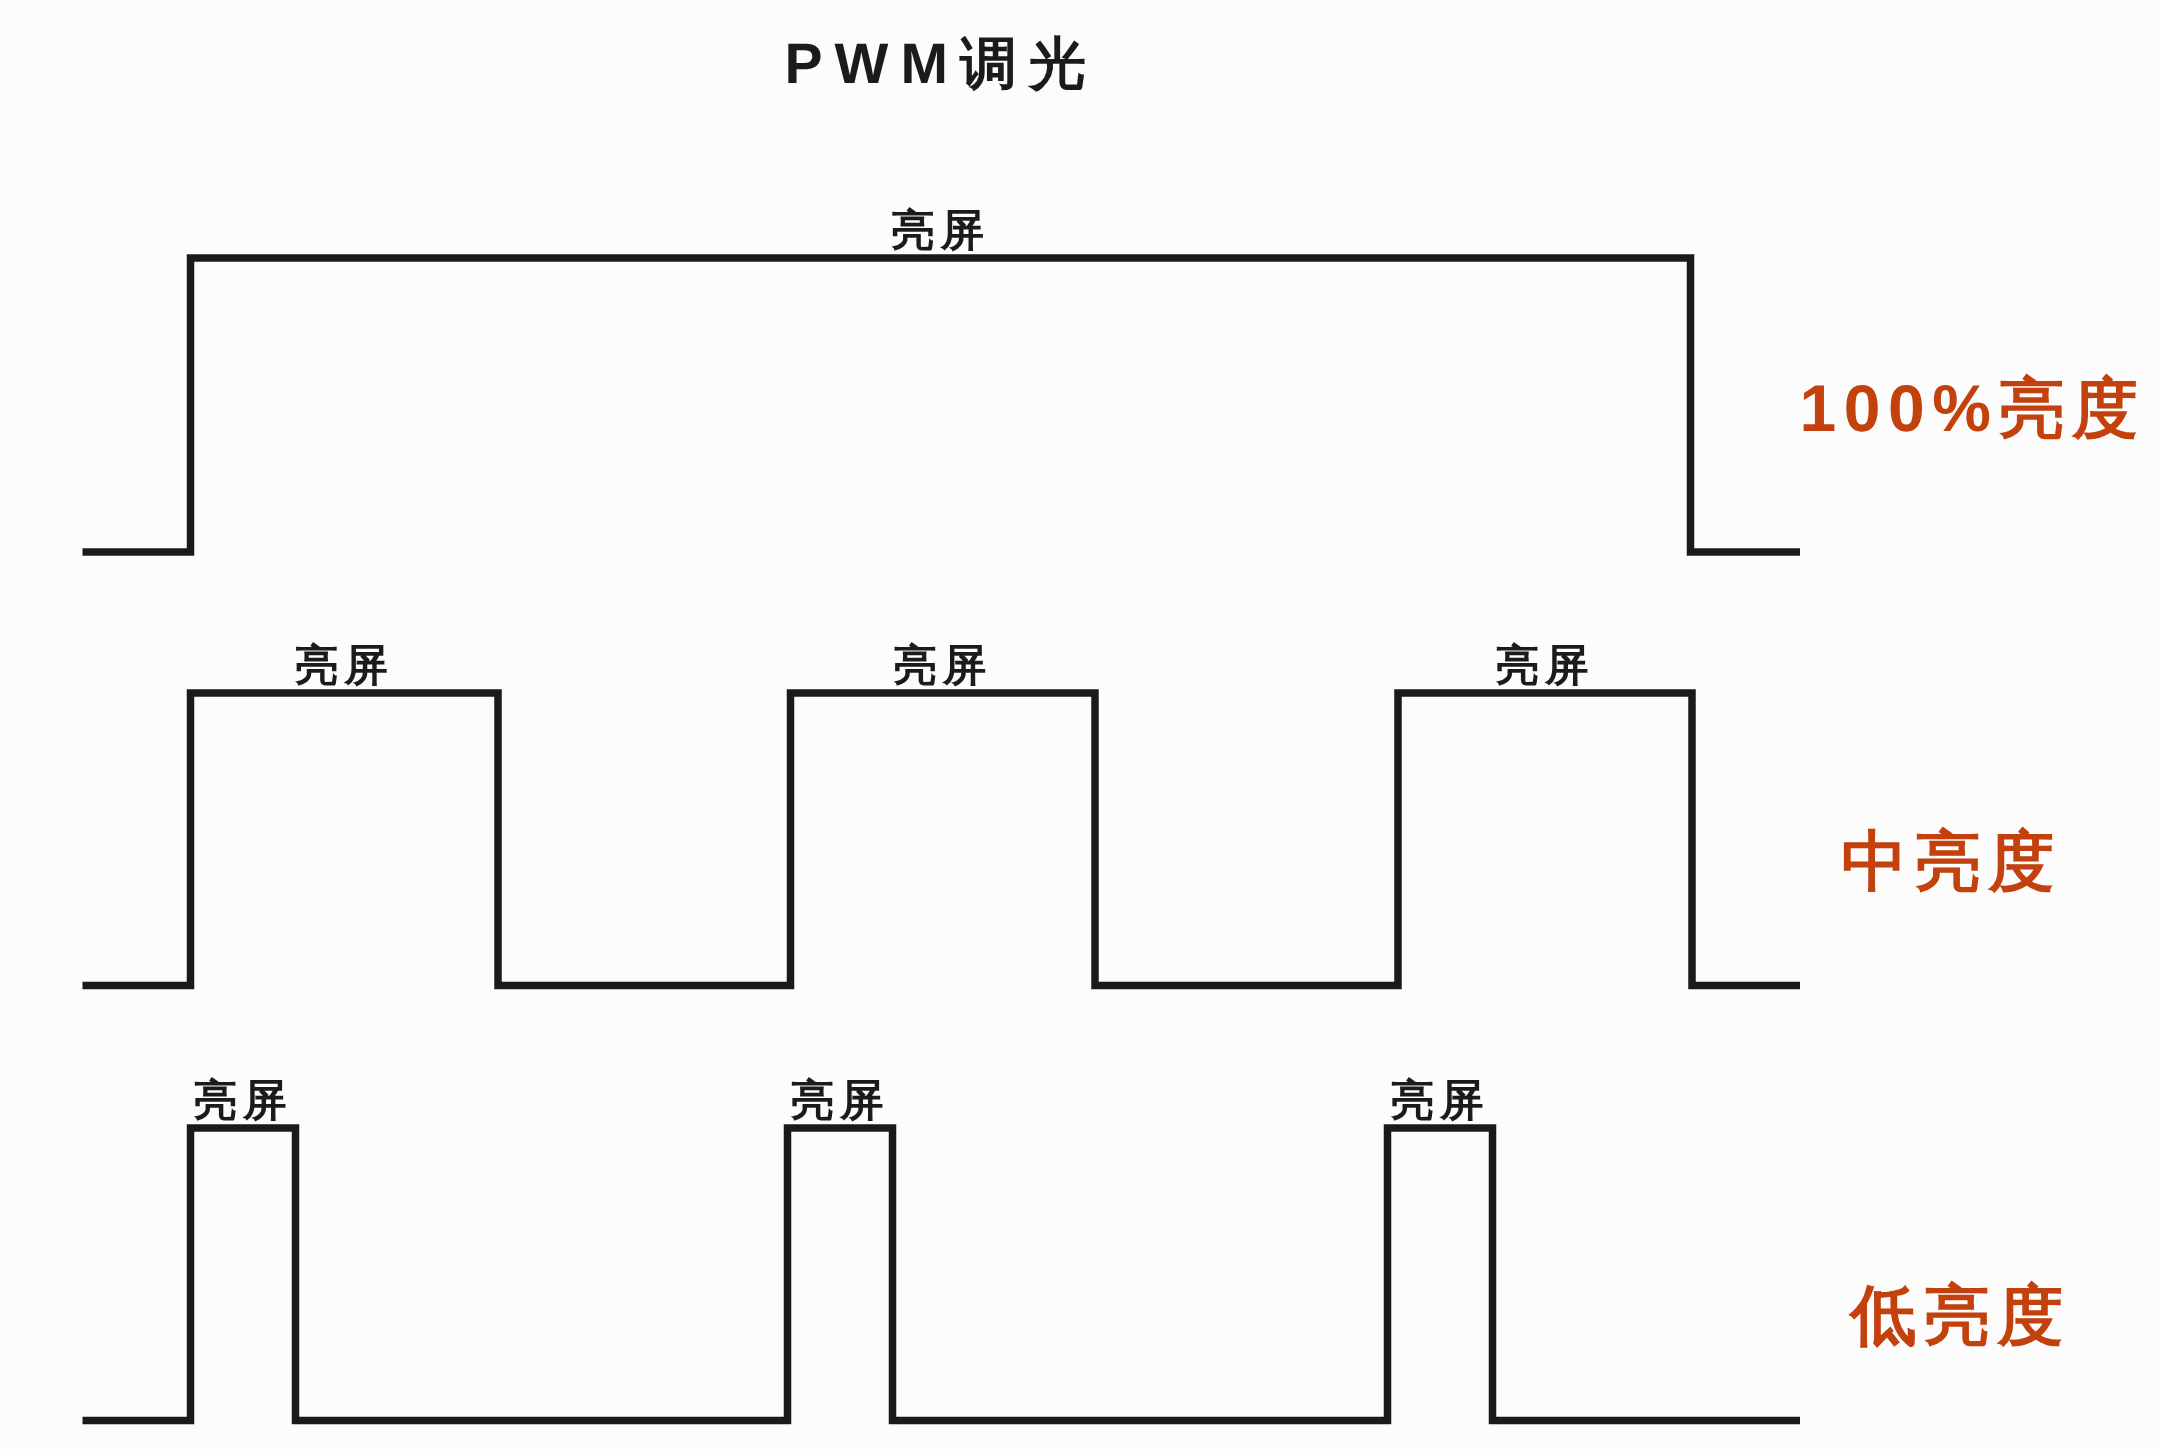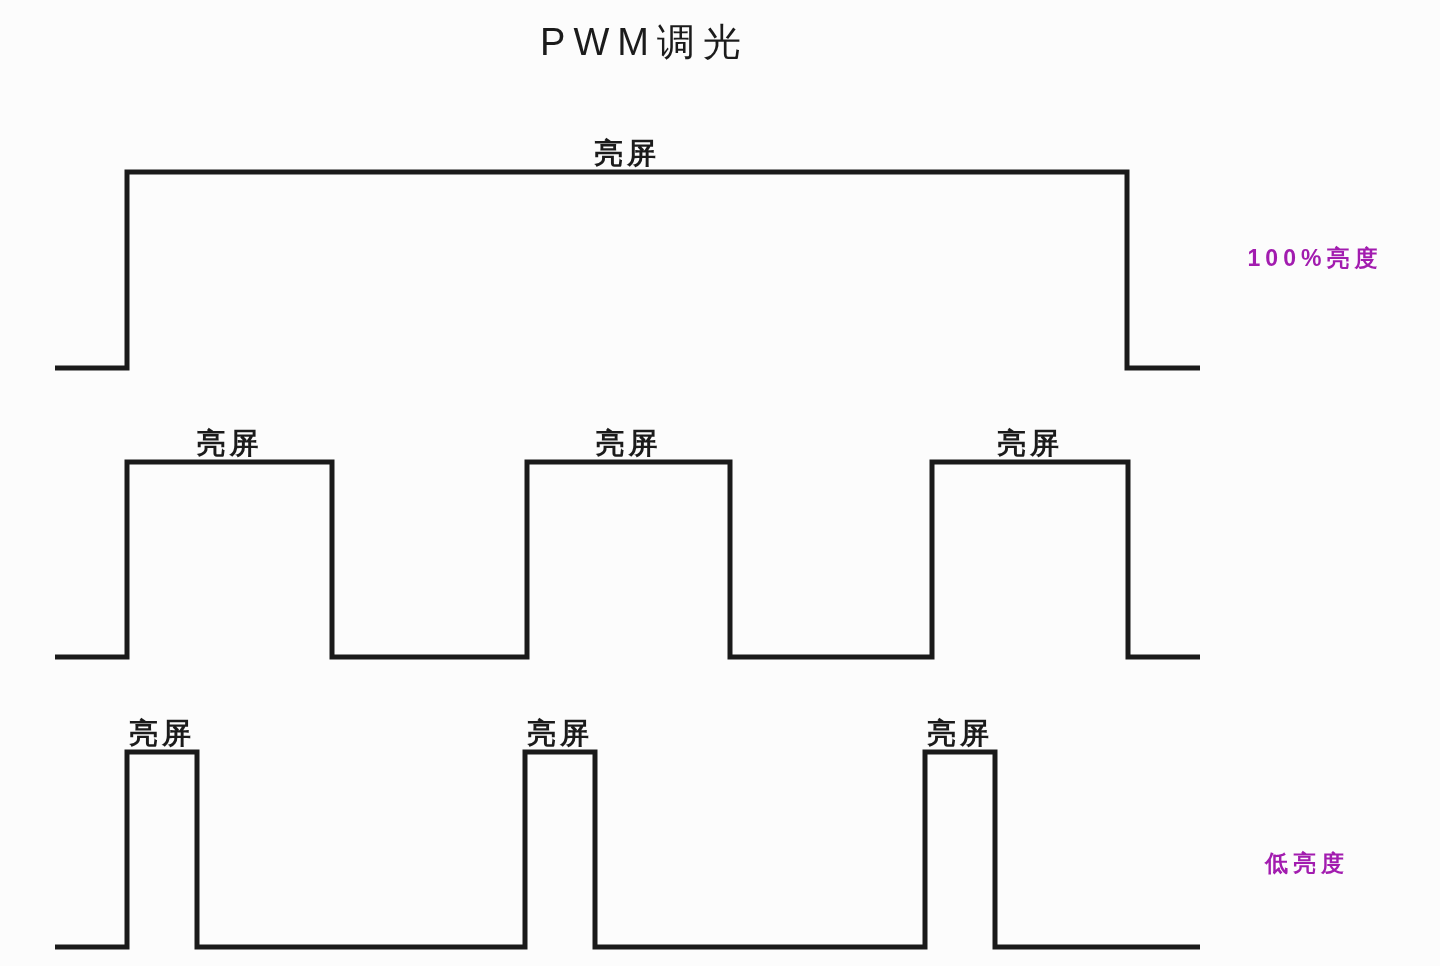--- a/index.html
+++ b/index.html
@@ -15,50 +15,50 @@
   }
   .canvas {
     position: relative;
     width: 1440px;
     height: 966px;
     overflow: hidden;
     background: #fcfcfc;
   }
   .title {
     position: absolute;
-    left: 17px;
+    left: 0;
     top: 17px;
     width: 1255px;
     text-align: center;
     font-size: 38px;
-    font-weight: 400;
+    font-weight: 700;
     letter-spacing: 8px;
     color: #1b1b1b;
     white-space: nowrap;
   }
   #wave-svg {
     position: absolute;
     left: 0;
     top: 0;
   }
   .pulse-label {
     font-family: "Liberation Sans", "DejaVu Sans", sans-serif;
     font-size: 29px;
     font-weight: 600;
     letter-spacing: 4px;
     fill: #1b1b1b;
   }
   .row-label {
     position: absolute;
     width: 250px;
     text-align: center;
-    font-size: 23px;
+    font-size: 44px;
     font-weight: 600;
     letter-spacing: 5px;
-    color: #a21caf;
+    color: #c2410c;
     white-space: nowrap;
   }
   .rlabel-0 { left: 1190px; top: 243px; }
   .rlabel-1 { left: 1176px; top: 545px; }
   .rlabel-2 { left: 1182px; top: 848px; }
 </style>
 </head>
 <body>
 
 <div class="canvas">
@@ -71,14 +71,15 @@
       <text x="229.5" y="453" text-anchor="middle" class="pulse-label">亮屏</text>
       <text x="628.5" y="453" text-anchor="middle" class="pulse-label">亮屏</text>
       <text x="1030" y="453" text-anchor="middle" class="pulse-label">亮屏</text>
       <path d="M 55 947 L 127 947 L 127 752 L 197 752 L 197 947 L 525 947 L 525 752 L 595 752 L 595 947 L 925 947 L 925 752 L 995 752 L 995 947 L 1200 947" fill="none" stroke="#1a1a1a" stroke-width="5" stroke-linejoin="miter"></path>
       <text x="162" y="743" text-anchor="middle" class="pulse-label">亮屏</text>
       <text x="560" y="743" text-anchor="middle" class="pulse-label">亮屏</text>
       <text x="960" y="743" text-anchor="middle" class="pulse-label">亮屏</text>
     </svg>
 
   <div class="row-label rlabel-0">100%亮度</div>
+  <div class="row-label rlabel-1">中亮度</div>
   <div class="row-label rlabel-2">低亮度</div>
 </div>
 
 </body></html>

